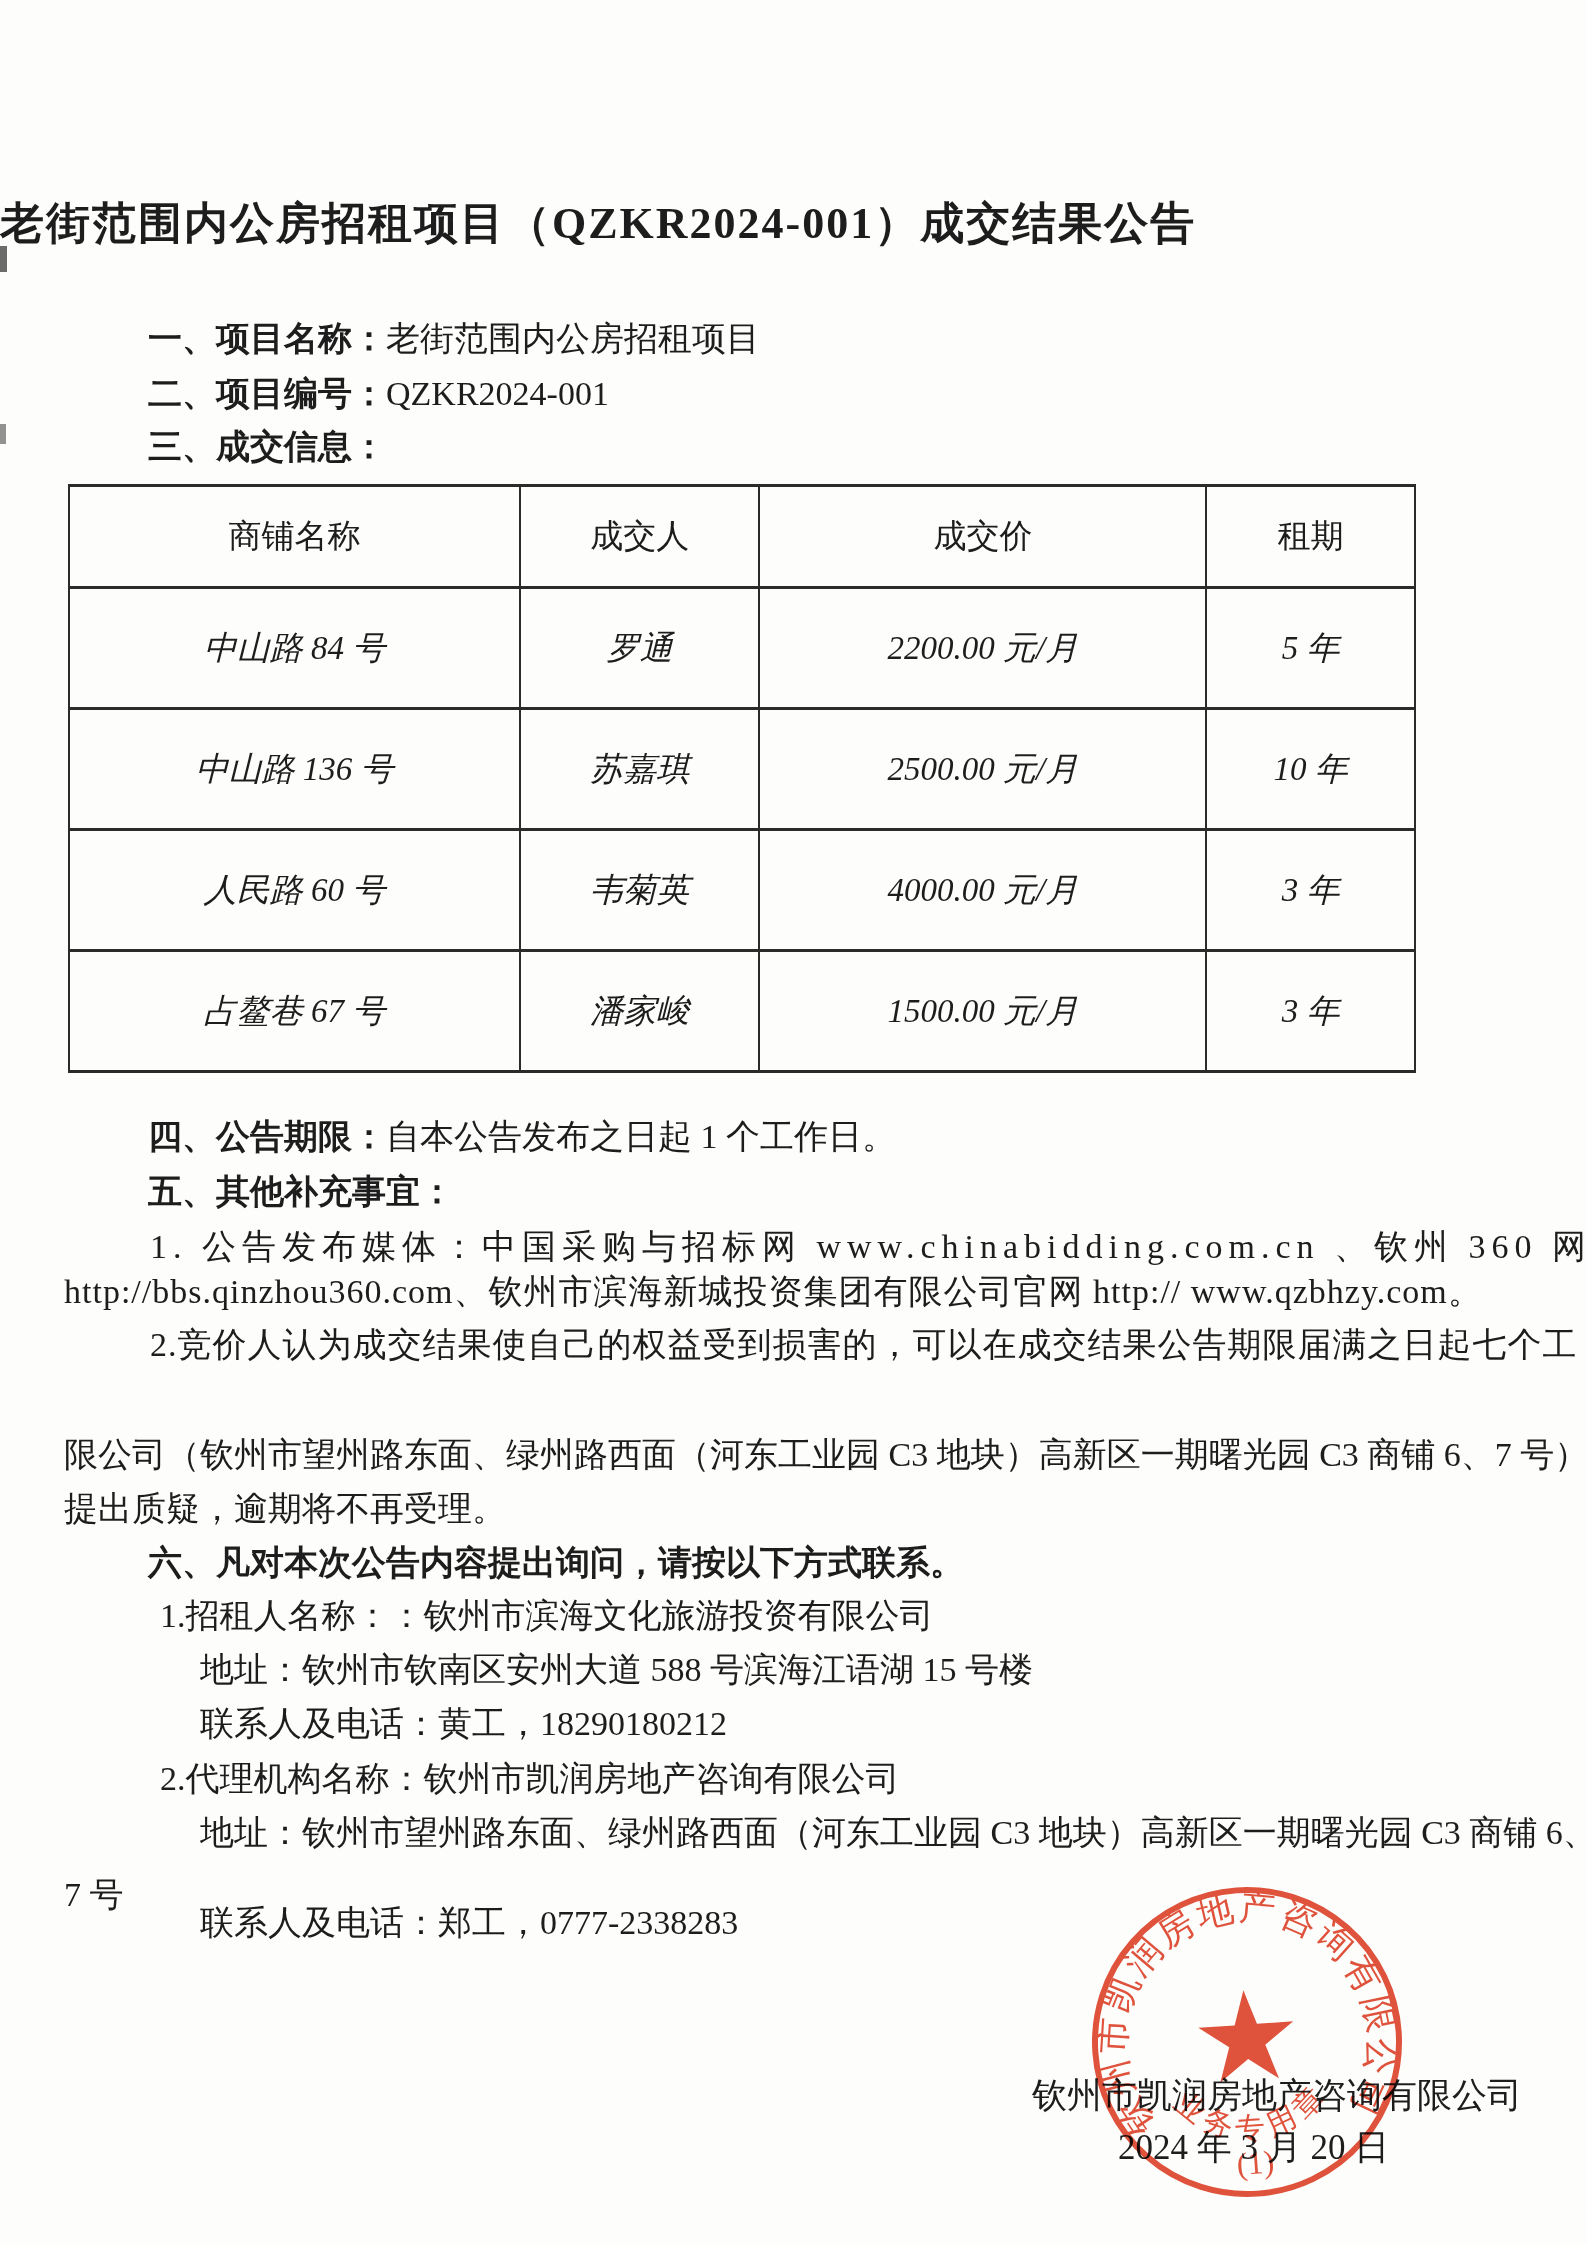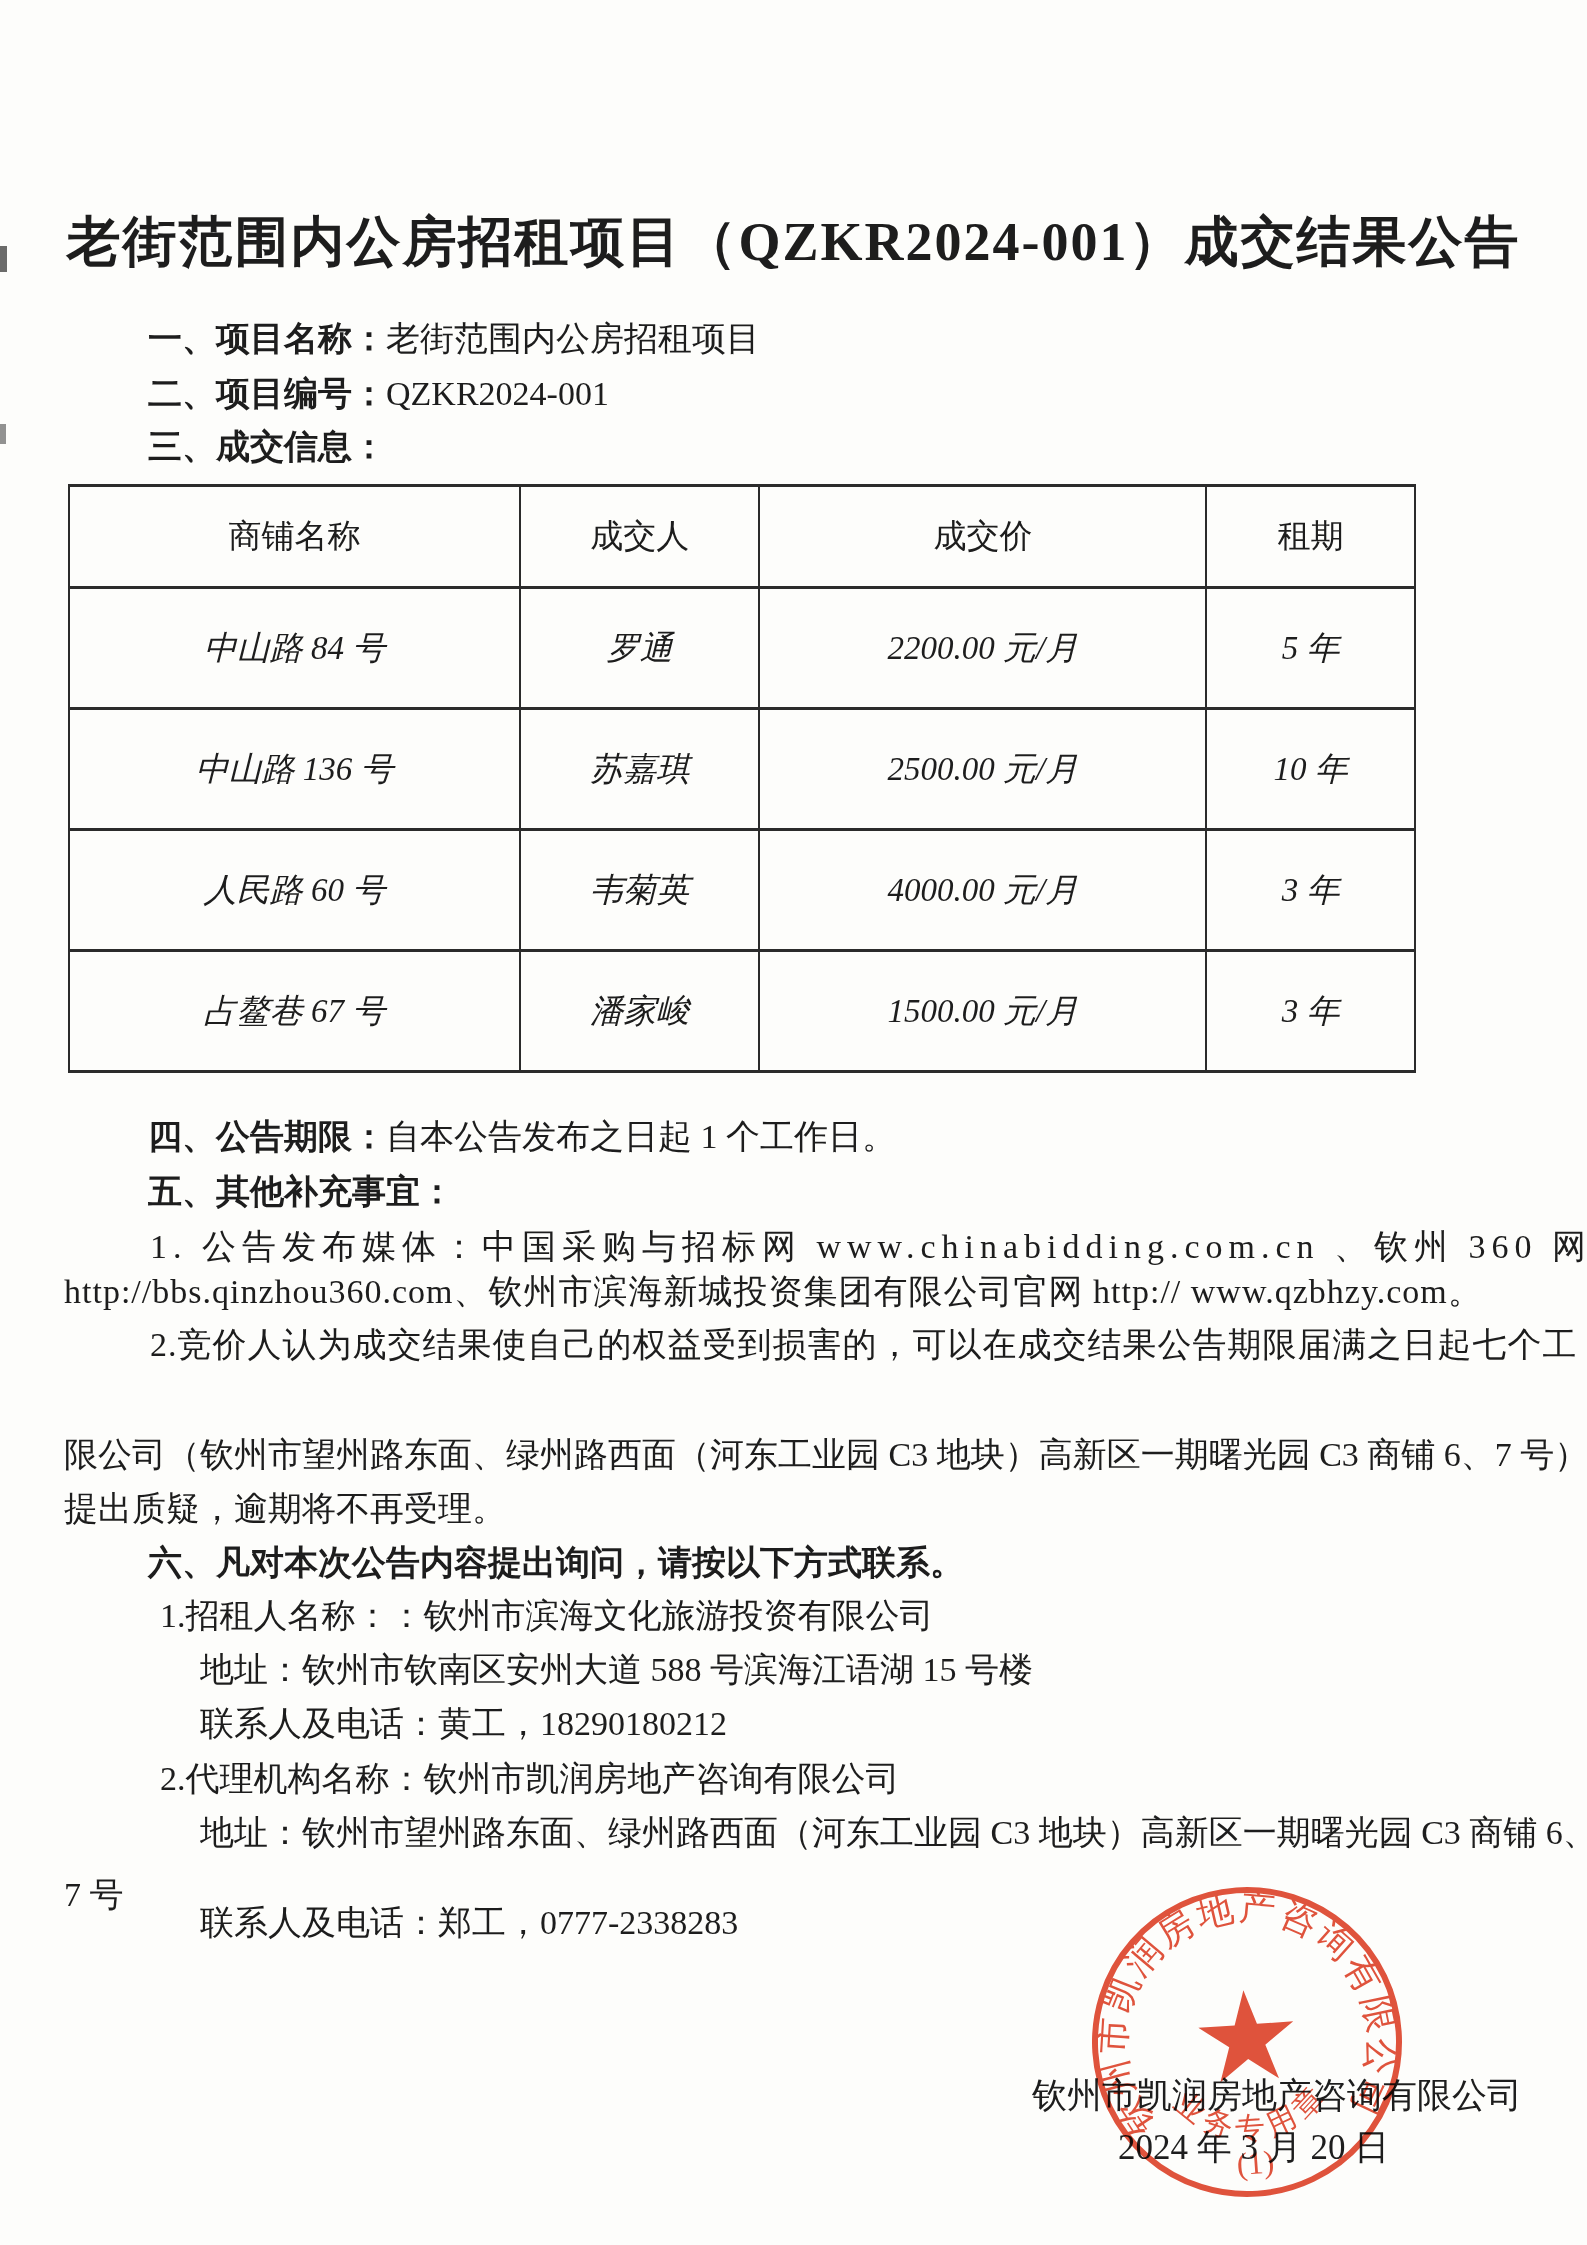--- a/index.html
+++ b/index.html
@@ -8,22 +8,22 @@
     width:1587px; height:2245px;
     margin:0 auto;
     background:#fdfdfb;
     font-family:"Liberation Serif", "DejaVu Serif", serif;
     color:#1d1d1d;
     overflow:hidden;
   }
   .line { position:absolute; font-size:34px; line-height:46px; white-space:nowrap; }
   .lbl  { font-weight:700; }
   .title {
-    position:absolute; top:206px; left:0; width:100%;
-    text-align:center; font-size:54px; font-weight:700;
+    position:absolute; top:194px; left:0; width:100%;
+    font-size:44px; font-weight:700;
     letter-spacing:2px;
   }
   table.deal {
     position:absolute; left:68px; top:484px; width:1348px;
     border-collapse:collapse; table-layout:fixed;
   }
   table.deal th, table.deal td {
     border-left:2px solid #2b2b2b; border-right:2px solid #2b2b2b;
     border-top:3px solid #2b2b2b; border-bottom:3px solid #2b2b2b;
     text-align:center; vertical-align:middle;

